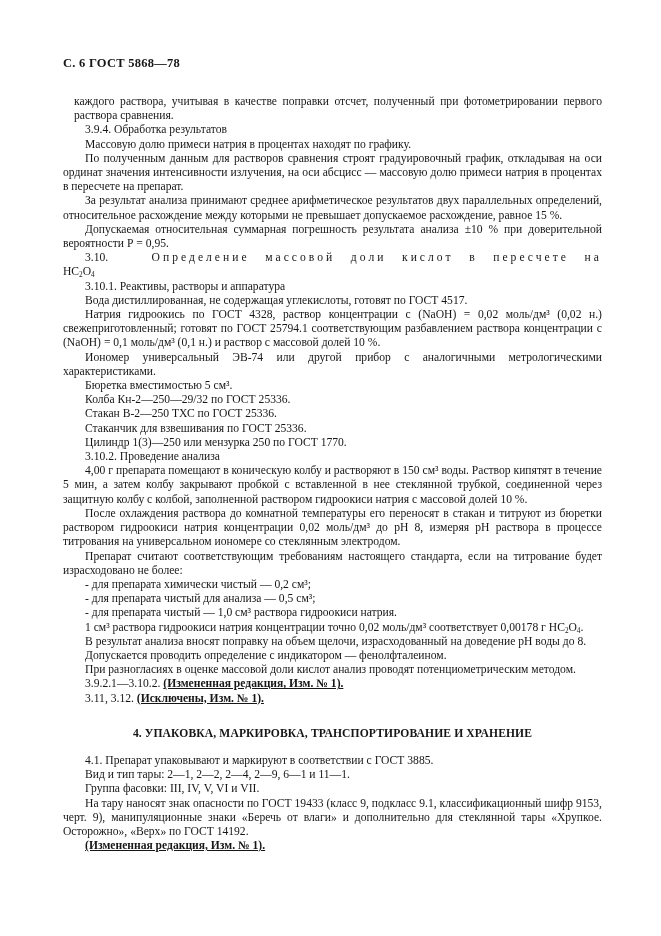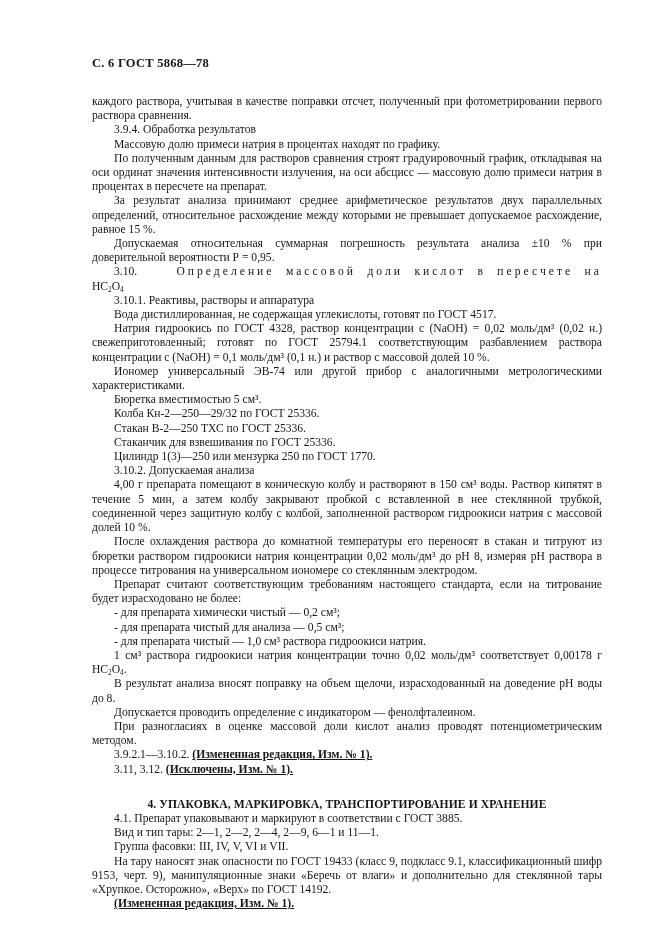--- a/index.html
+++ b/index.html
@@ -6,21 +6,21 @@
     margin: 0;
     padding: 0;
     background: #ffffff;
   }
   .page {
     position: relative;
     width: 661px;
     height: 936px;
     background: #ffffff;
     box-sizing: border-box;
-    padding: 56px 59px 0 92px;
+    padding: 56px 59px 0 63px;
     font-family: "Liberation Serif", "DejaVu Serif", serif;
     color: #161616;
     overflow: hidden;
   }
   .page-header {
     font-weight: bold;
     font-size: 12.5px;
     line-height: 15px;
     letter-spacing: 0.02em;
   }
@@ -28,27 +28,28 @@
     margin-top: 24px;
   }
   p.para {
     margin: 0;
     font-size: 11.6px;
     line-height: 14.2px;
     text-align: justify;
     hyphens: auto;
     -webkit-hyphens: auto;
   }
-  p.cont { text-indent: 0; }
+  p.cont { text-indent: 0; margin-left: 11px; }
   p.ind  { text-indent: 1.9em; }
   p.head {
     text-align: center;
     text-indent: 0;
     font-weight: bold;
     margin-top: 21px;
+    margin-bottom: 13px;
     letter-spacing: 0.01em;
   }
   .i  { }
   .b  { font-weight: bold; text-decoration: underline; }
   .ls { letter-spacing: 0.26em; word-spacing: 0.45em; margin-left: 36px; }
   sub, sup {
     font-size: 0.62em;
     line-height: 0;
   }
   sub { vertical-align: -0.25em; }
@@ -68,21 +69,21 @@
       <p class="para ind"><span>3.10. </span><span class="ls">Определение массовой доли кислот в пересчете на</span><span> HC</span><sub>2</sub><span>O</span><sub>4</sub></p>
       <p class="para ind"><span>3.10.1. </span><span class="i">Реактивы, растворы и аппаратура</span></p>
       <p class="para ind"><span>Вода дистиллированная, не содержащая углекислоты, готовят по ГОСТ 4517.</span></p>
       <p class="para ind"><span>Натрия гидроокись по ГОСТ 4328, раствор концентрации </span><span class="i">с</span><span> (NaOH) = 0,02 моль/дм³ (0,02 н.) свежеприготовленный; готовят по ГОСТ 25794.1 соответствующим разбавлением раствора концентрации </span><span class="i">с</span><span> (NaOH) = 0,1 моль/дм³ (0,1 н.) и раствор с массовой долей 10 %.</span></p>
       <p class="para ind"><span>Иономер универсальный ЭВ-74 или другой прибор с аналогичными метрологическими характеристиками.</span></p>
       <p class="para ind"><span>Бюретка вместимостью 5 см³.</span></p>
       <p class="para ind"><span>Колба Кн-2—250—29/32 по ГОСТ 25336.</span></p>
       <p class="para ind"><span>Стакан В-2—250 ТХС по ГОСТ 25336.</span></p>
       <p class="para ind"><span>Стаканчик для взвешивания по ГОСТ 25336.</span></p>
       <p class="para ind"><span>Цилиндр 1(3)—250 или мензурка 250 по ГОСТ 1770.</span></p>
-      <p class="para ind"><span>3.10.2. </span><span class="i">Допускаемая анализа</span></p>
+      <p class="para ind"><span>3.10.2. </span><span class="i">Проведение анализа</span></p>
       <p class="para ind"><span>4,00 г препарата помещают в коническую колбу и растворяют в 150 см³ воды. Раствор кипятят в течение 5 мин, а затем колбу закрывают пробкой с вставленной в нее стеклянной трубкой, соединенной через защитную колбу с колбой,  заполненной  раствором  гидроокиси  натрия с массовой долей 10 %.</span></p>
       <p class="para ind"><span>После охлаждения раствора до комнатной температуры его переносят в стакан и титруют из бюретки раствором гидроокиси натрия концентрации 0,02 моль/дм³ до рН 8, измеряя рН раствора в процессе титрования на универсальном иономере со стеклянным электродом.</span></p>
       <p class="para ind"><span>Препарат считают соответствующим требованиям настоящего стандарта, если на титрование будет израсходовано не более:</span></p>
       <p class="para ind"><span>- для препарата химически чистый — 0,2 см³;</span></p>
       <p class="para ind"><span>- для препарата чистый для анализа — 0,5 см³;</span></p>
       <p class="para ind"><span>- для препарата чистый — 1,0 см³ раствора гидроокиси натрия.</span></p>
       <p class="para ind"><span>1 см³ раствора гидроокиси натрия концентрации точно 0,02 моль/дм³ соответствует 0,00178 г HC</span><sub>2</sub><span>O</span><sub>4</sub><span>.</span></p>
       <p class="para ind"><span>В результат анализа вносят поправку на  объем  щелочи,  израсходованный  на  доведение  рН воды до 8.</span></p>
       <p class="para ind"><span>Допускается проводить определение с индикатором — фенолфталеином.</span></p>
       <p class="para ind"><span>При разногласиях в оценке массовой доли кислот анализ проводят потенциометрическим методом.</span></p>

